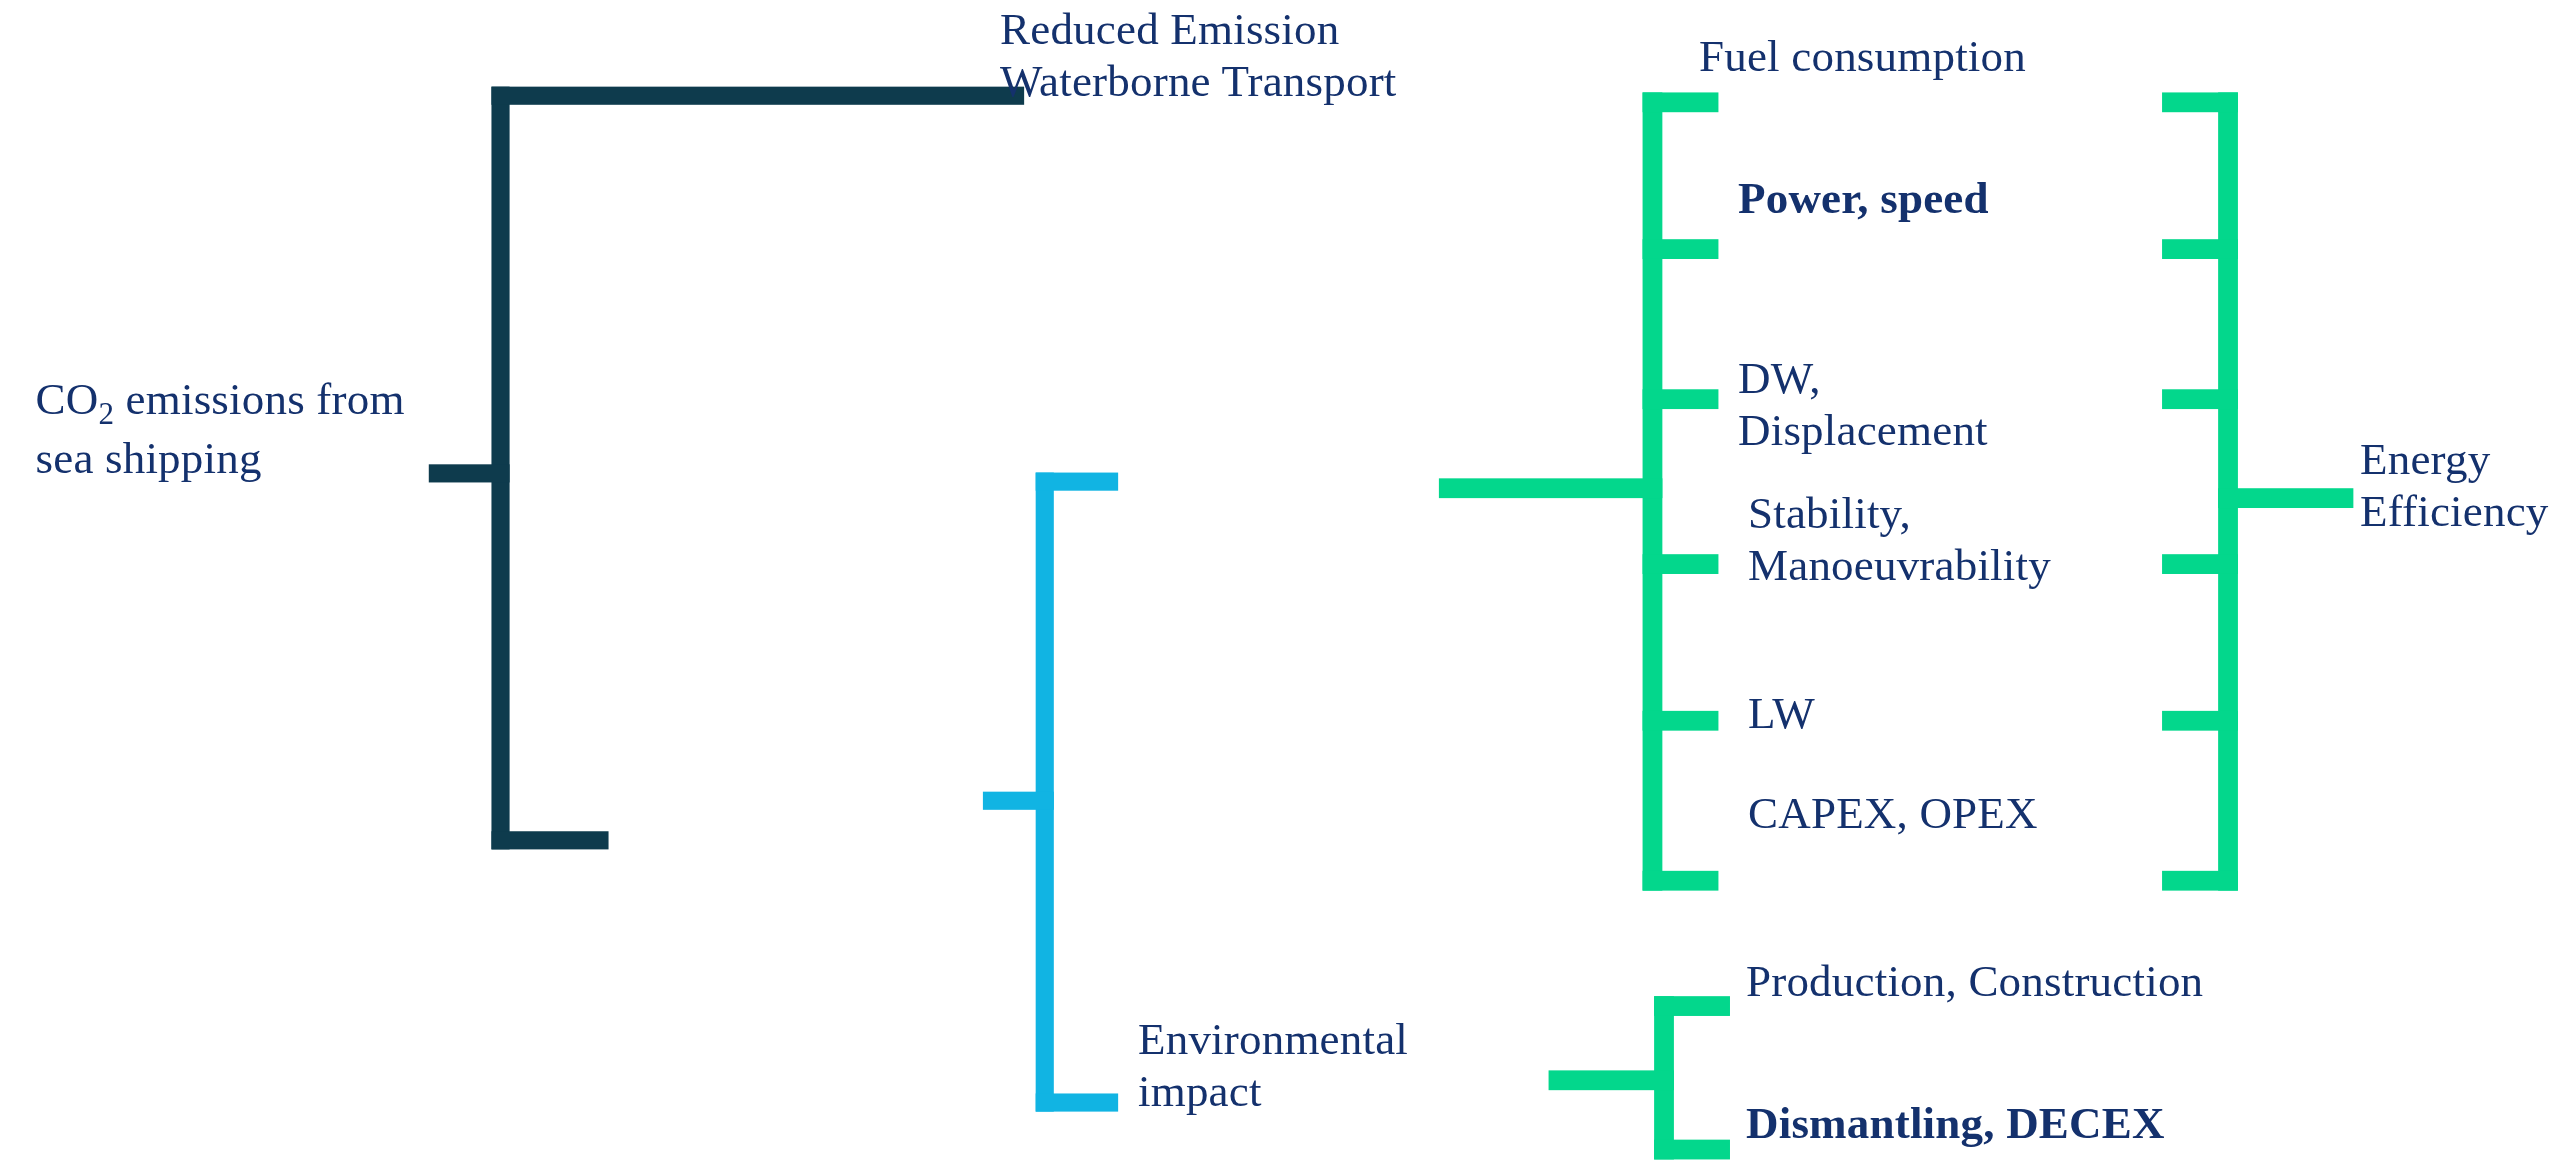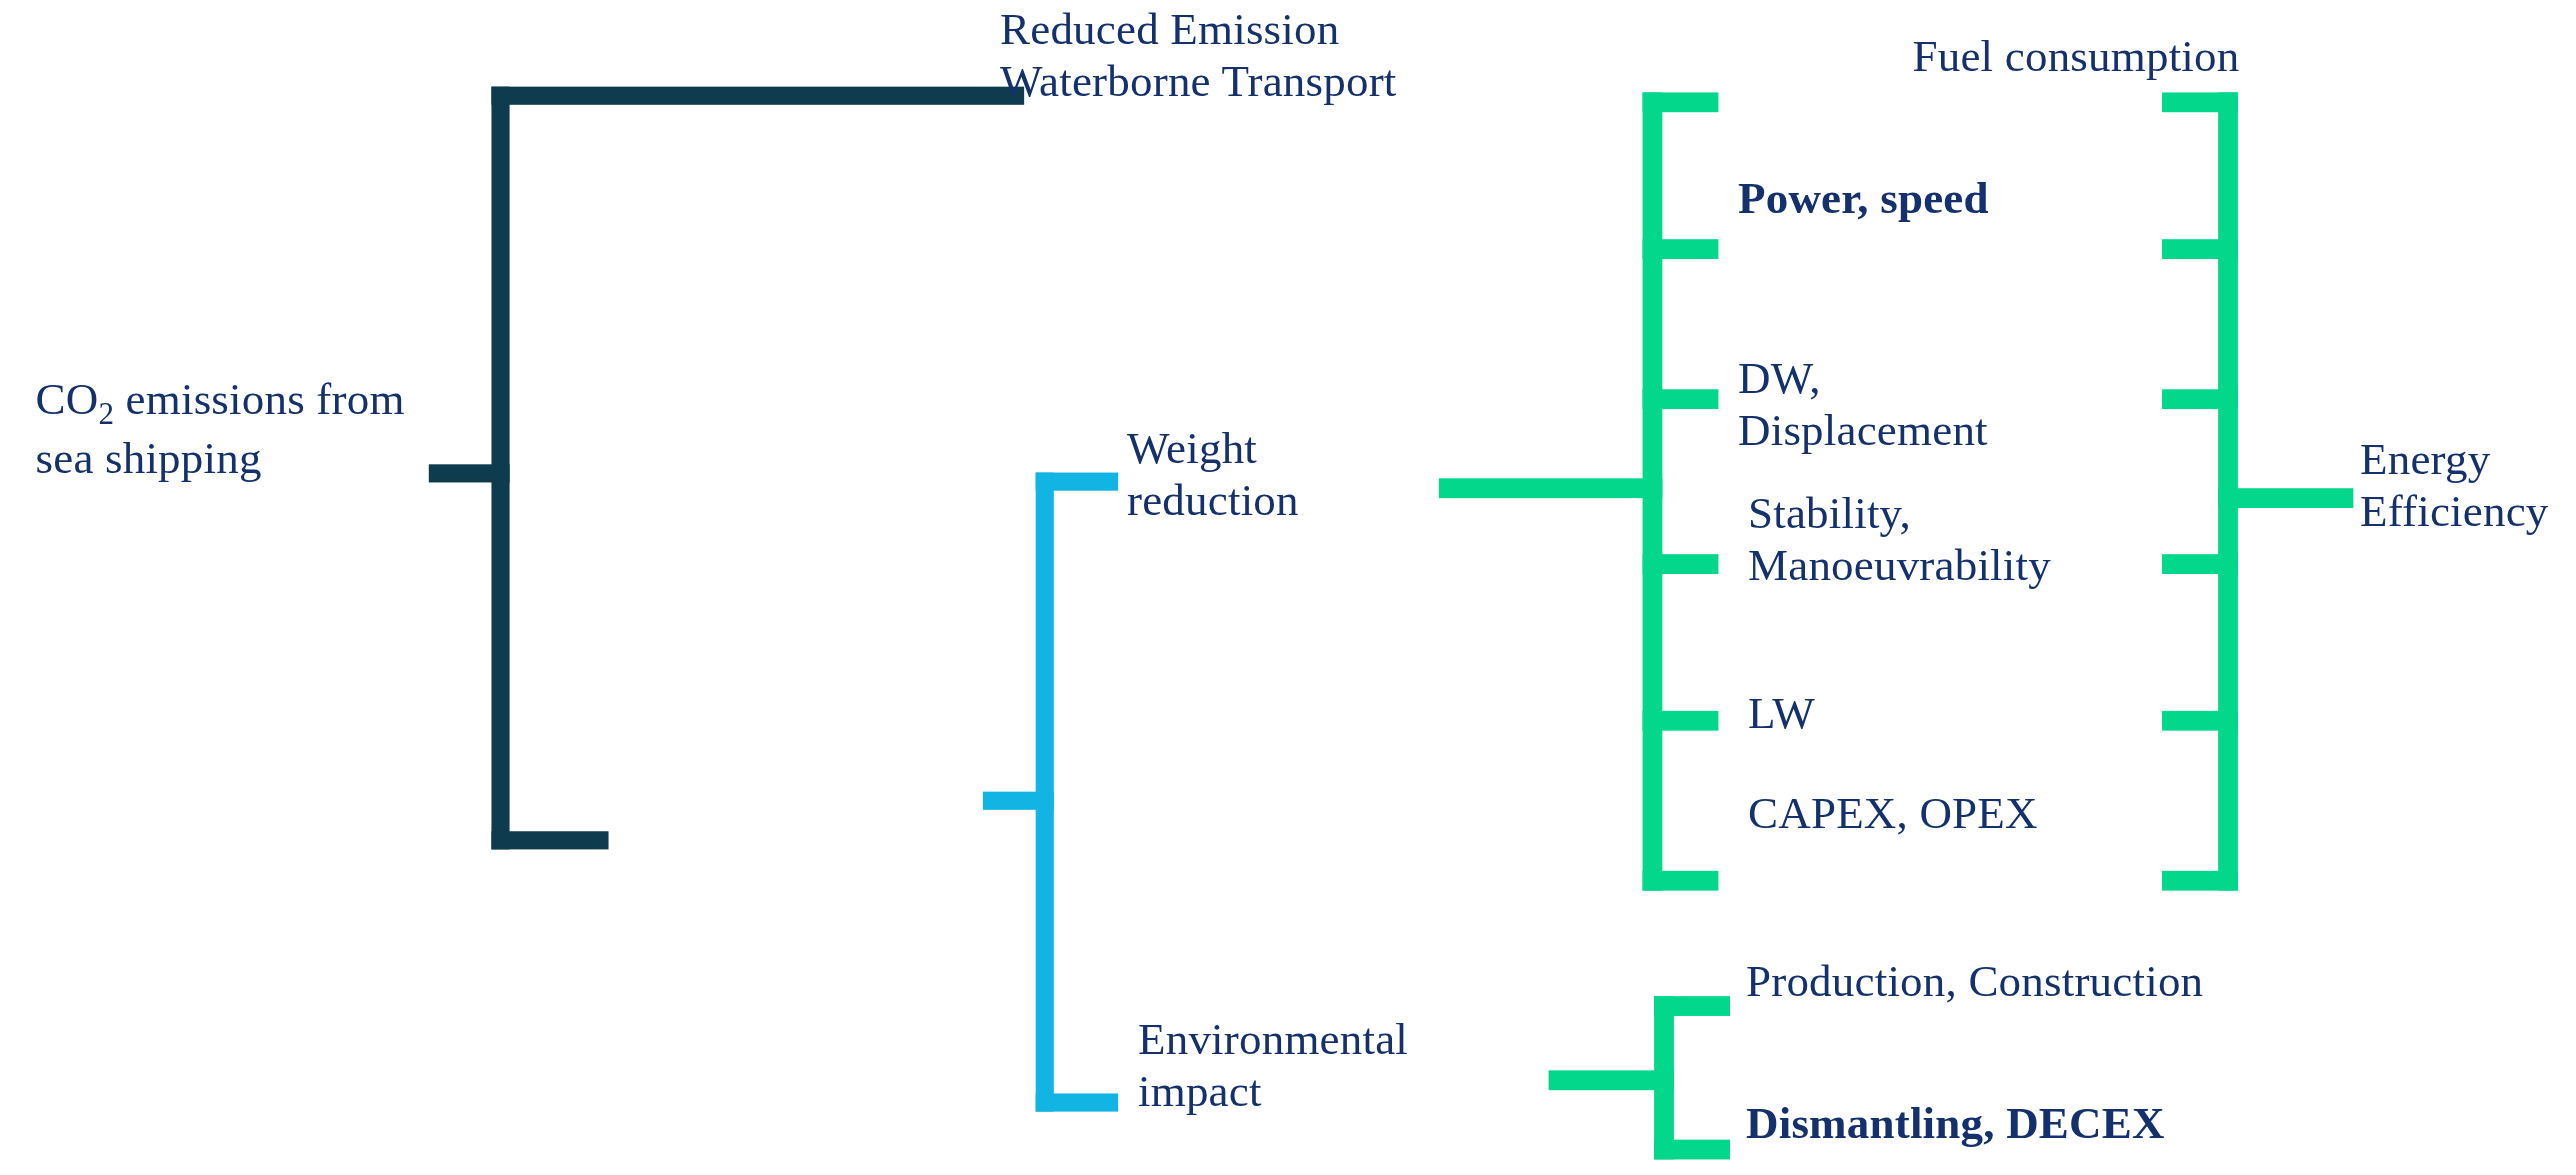--- a/index.html
+++ b/index.html
@@ -31,21 +31,21 @@
     line-height: 1.16;
     font-weight: 400;
     letter-spacing: 0.2px;
     white-space: pre-line;
   }
   .n-root      { left: 11.5px;   top: 373px;  width: 462px; margin-left: 24px; }
   .n-redem     { left: 1000px; top: 3.3px;    width: 528px; }
   .n-matstr    { left: 595px;  top: 689px;  width: 346px; }
   .n-weight    { left: 1127px; top: 422px;  width: 313px; }
   .n-envimp    { left: 1138px; top: 1013px; width: 363px; }
-  .n-fuel      { left: 1812px; top: 30px;   width: 528px; text-align: center; }
+  .n-fuel      { left: 1699px; top: 30px;   width: 528px; }
   .n-power     { left: 1738px; top: 172px;  width: 528px; font-weight: bold; }
   .n-dw        { left: 1738px; top: 352px;  width: 528px; }
   .n-stab      { left: 1748px; top: 487px;  width: 561px; }
   .n-lw        { left: 1748px; top: 687px;  width: 346px; }
   .n-capex     { left: 1748px; top: 787px;  width: 462px; }
   .n-energy    { left: 2360px; top: 433px;  width: 231px; }
   .n-prod      { left: 1746px; top: 955px; width: 577px; }
   .n-dism      { left: 1746px; top: 1097px; width: 528px; font-weight: bold; }
   .sub {
     font-size: 31px;
@@ -107,22 +107,20 @@
       <rect x="2006" y="1382" width="92" height="24" fill="#03d78c"></rect>
       <rect x="1878" y="1298" width="152" height="24" fill="#03d78c"></rect>
     </g>
   </svg>
 
   <div class="node n-root"><span>CO</span><span class="sub">2</span><span> emissions from
 sea shipping</span></div>
 
   <div class="node n-redem">Reduced Emission
 Waterborne Transport</div>
-  <div class="node n-weight">Weight
-reduction</div>
   <div class="node n-envimp">Environmental
 impact</div>
 
   <div class="node n-fuel">Fuel consumption</div>
   <div class="node n-power">Power, speed</div>
   <div class="node n-stab">Stability,
 Manoeuvrability</div>
   <div class="node n-dw">DW,
 Displacement</div>
   <div class="node n-lw">LW</div>

